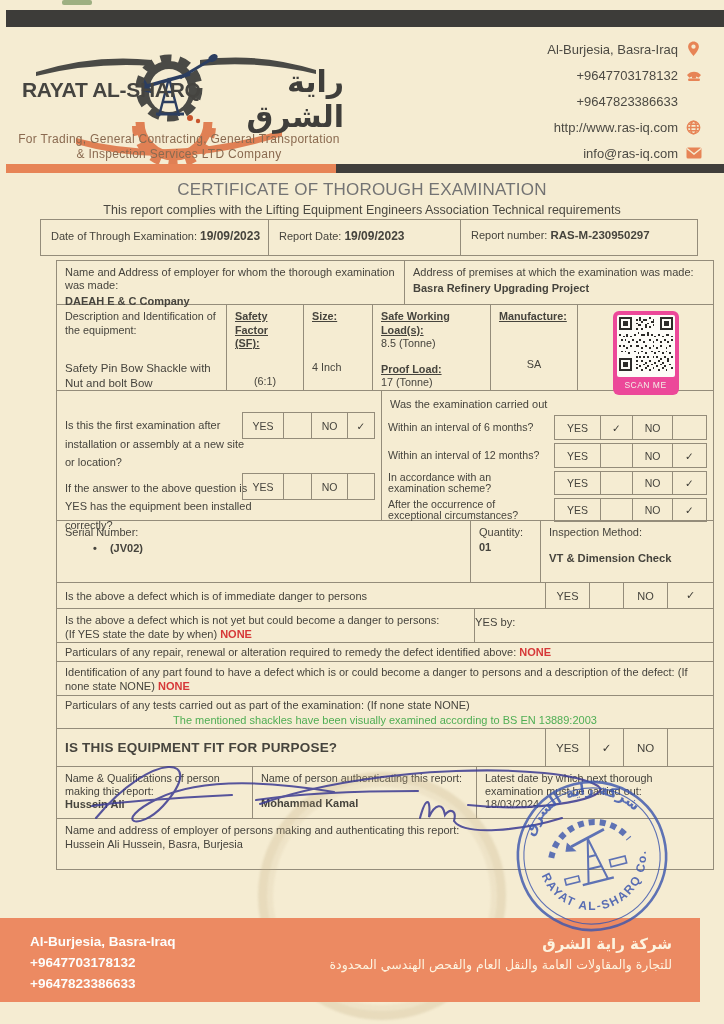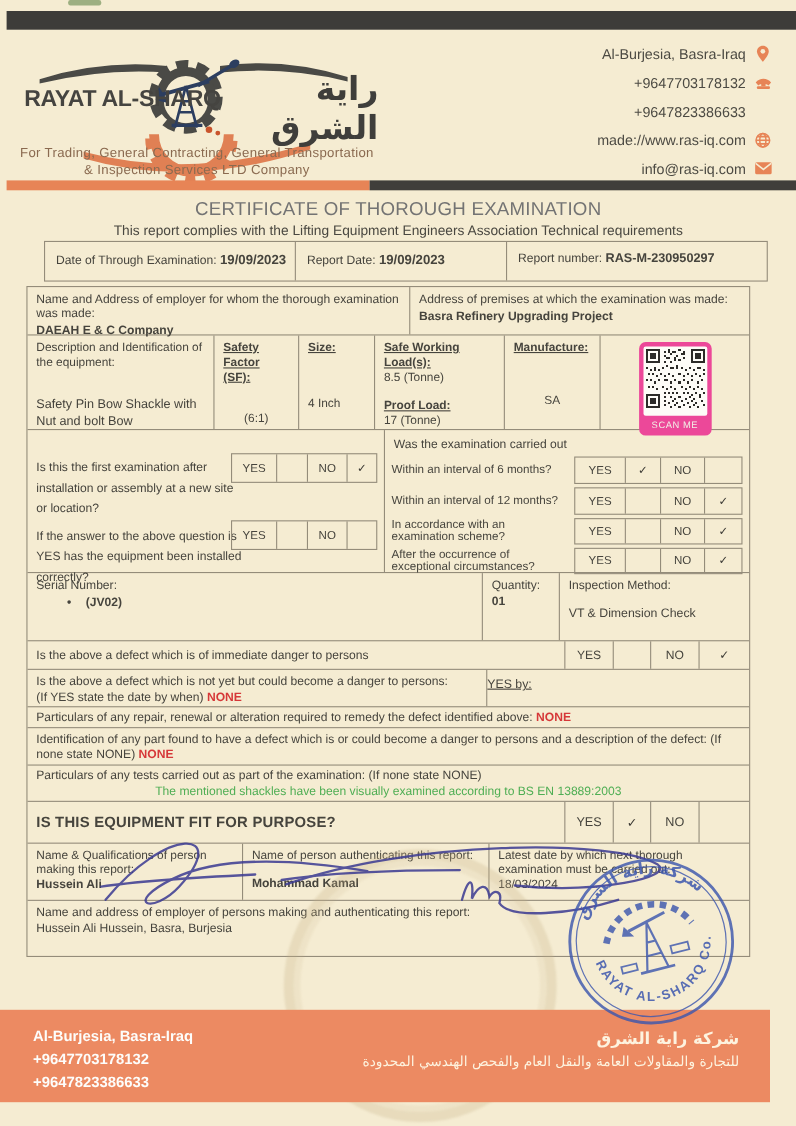--- a/index.html
+++ b/index.html
@@ -37,21 +37,21 @@
 
   .meta{position:absolute;left:40px;top:219px;width:658px;height:37px;border:1px solid var(--line);display:flex;}
   .m-cell{padding:9px 10px 0 10px;border-right:1px solid var(--line);white-space:nowrap;overflow:hidden;}
   .m-cell.last{border-right:none;}
   .m1{width:228px;} .m2{width:192px;} .m3{flex:1;}
   .lbl{font-size:11px;}
   .val{font-size:12px;font-weight:600;}
   .valb{font-size:11.5px;font-weight:bold;}
 
   
-  .tbl{position:absolute;left:24px;top:260px;width:658px;border:1px solid var(--line);background:transparent;}
+  .tbl{position:absolute;left:56px;top:260px;width:658px;border:1px solid var(--line);background:transparent;}
   .row{display:flex;border-bottom:1px solid var(--line);position:relative;}
   .row.last{border-bottom:none;}
   .cell{border-right:1px solid var(--line);padding:5px 8px;position:relative;}
   .cell.lastc{border-right:none;}
   .b{font-weight:bold;}
   .ul{font-weight:bold;text-decoration:underline;}
   .red{color:var(--red);font-weight:bold;}
   .green{color:var(--green);}
 
   .rA{height:44px;} .rA .cell{line-height:13px;}
@@ -80,31 +80,31 @@
   .co-head{font-size:11px;margin:3px 2px 5px 2px;}
   .co-row{display:flex;align-items:center;margin-bottom:3px;}
   .co-text{flex:1;font-size:10.6px;line-height:11.5px;padding-right:4px;}
   .bx-co{position:relative;grid-template-columns:45px 32px 40px 34px;width:153px;height:24px;right:auto;}
   .co-r1 .bx-co,.co-r2 .bx-co{height:25px;}
 
   .rD{height:62px;}
   .cD1{flex:1;} .cD2{width:70px;} .cD3{width:172px;}
   .serial-line{margin-top:4px;padding-left:28px;font-weight:bold;}
   .rD .b{margin-top:3px;}
-  .insp-val{margin-top:14px;font-weight:normal;font-size:11.2px;}
+  .insp-val{margin-top:14px;font-weight:bold;font-size:11.2px;}
 
   .ynrow{display:flex;align-items:stretch;}
   .ynrow .yntext{flex:1;display:flex;align-items:center;padding:0 8px;}
   .ynrow .ync{border-left:1px solid var(--line);display:flex;align-items:center;justify-content:center;font-size:11px;}
   .w-yes{width:44px;} .w-m1{width:34px;} .w-no{width:44px;} .w-m2{width:46px;}
 
   .rE{height:26px;}
   .rF{height:34px;}
   .cF1{flex:1;line-height:14px;padding-top:4px;}
-  .cF2{width:238px;padding-top:7px;font-size:11.2px;text-decoration:underline;}
+  .cF2{width:238px;padding-top:7px;font-size:11.2px;}
   .rG{height:19px;padding:3px 8px;border-bottom:1px solid var(--line);}
   .rH{height:34px;padding:3px 8px;line-height:14px;border-bottom:1px solid var(--line);}
   .rI{height:33px;padding:3px 8px;border-bottom:1px solid var(--line);}
   .rI .note{text-align:center;margin-top:3px;font-size:11px;}
   .rJ{height:38px;}
   .rJ .yntext{font-size:13.5px;font-weight:bold;letter-spacing:.2px;}
   .rJ .ync{font-size:11.5px;}
 
   .rK{height:52px;}
   .cK1{width:196px;} .cK2{width:224px;} .cK3{flex:1;}
@@ -191,21 +191,21 @@
               <rect x="6" y="6.5" width="4" height="3" rx="0.8" fill="#e78456"></rect>
               <rect x="2" y="9.5" width="12" height="2.4" rx="1.2" fill="#e78456"></rect>
             </svg>
         </span>
       </div>
       <div class="c-line">
         <span>+9647823386633</span>
         <span class="c-spacer"></span>
       </div>
       <div class="c-line">
-        <span>made://www.ras-iq.com</span>
+        <span>http://www.ras-iq.com</span>
         <span class="c-icon">
           <svg width="15" height="15" viewBox="0 0 16 16" fill="none" stroke="#e78456" stroke-width="1.5">
               <circle cx="8" cy="8" r="6.6"></circle>
               <ellipse cx="8" cy="8" rx="3" ry="6.6"></ellipse>
               <path d="M1.5,8 H14.5 M2.5,4.5 H13.5 M2.5,11.5 H13.5"></path>
             </svg>
         </span>
       </div>
       <div class="c-line">
         <span>info@ras-iq.com</span>

